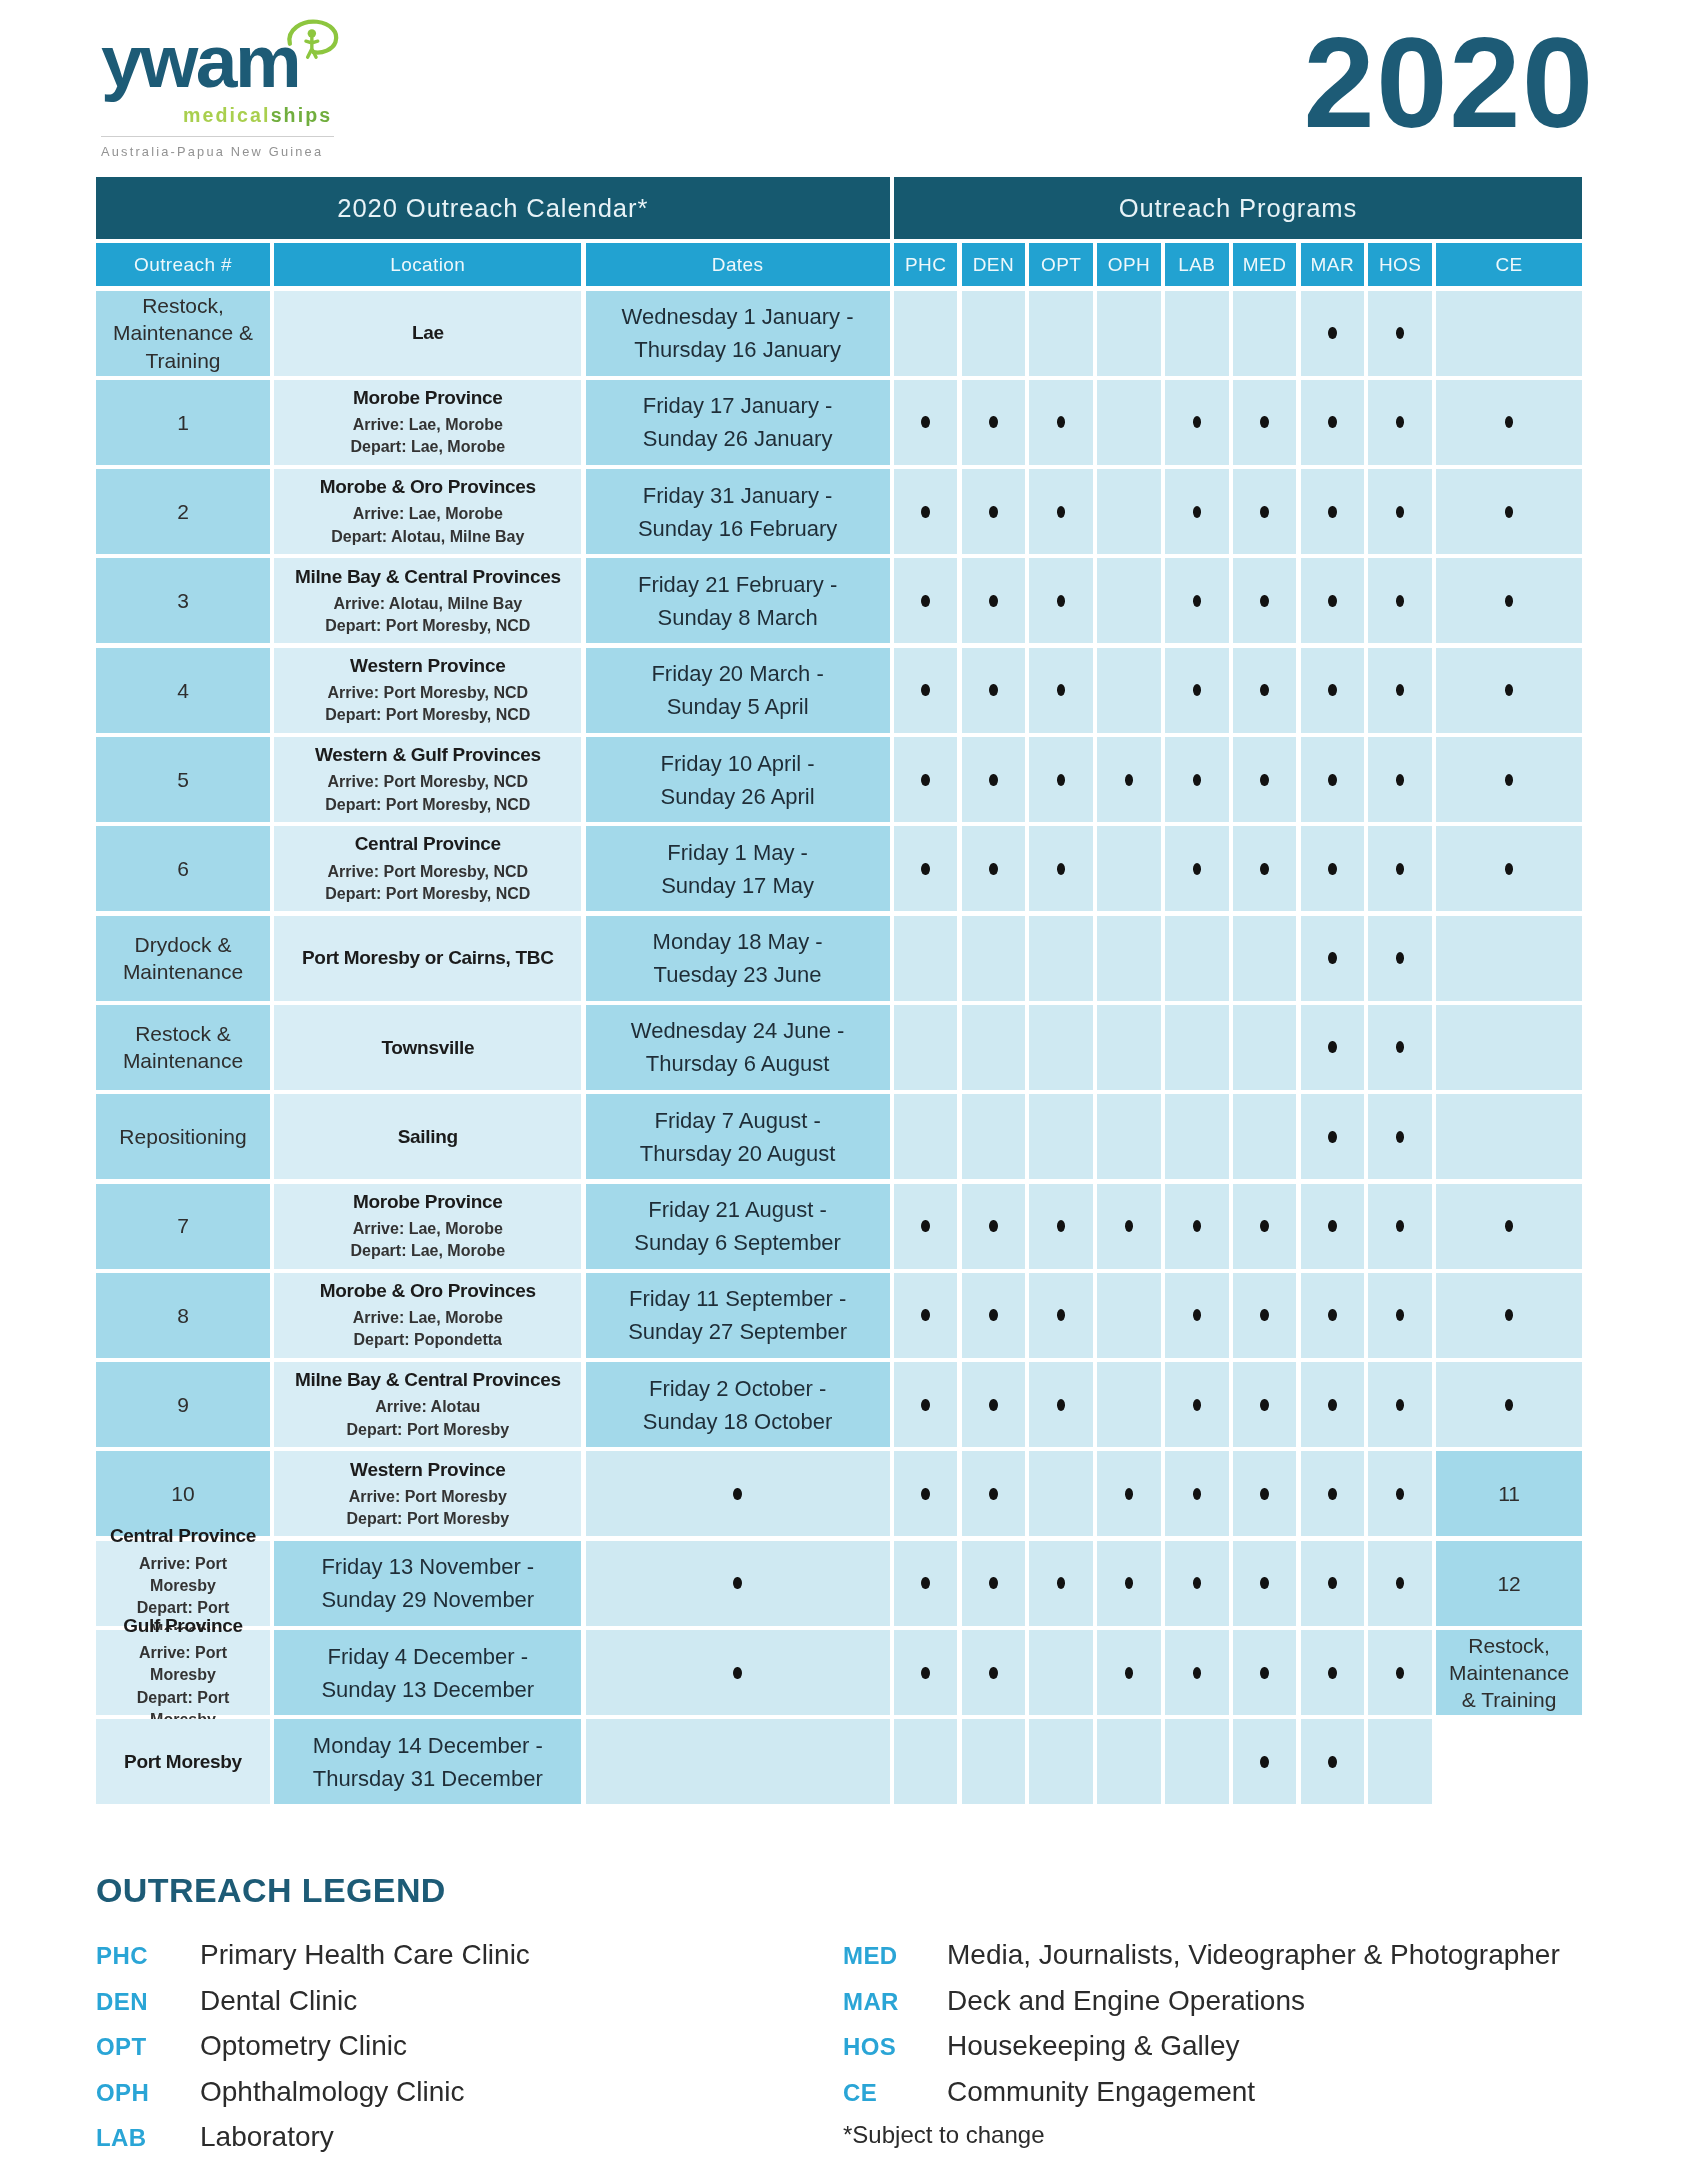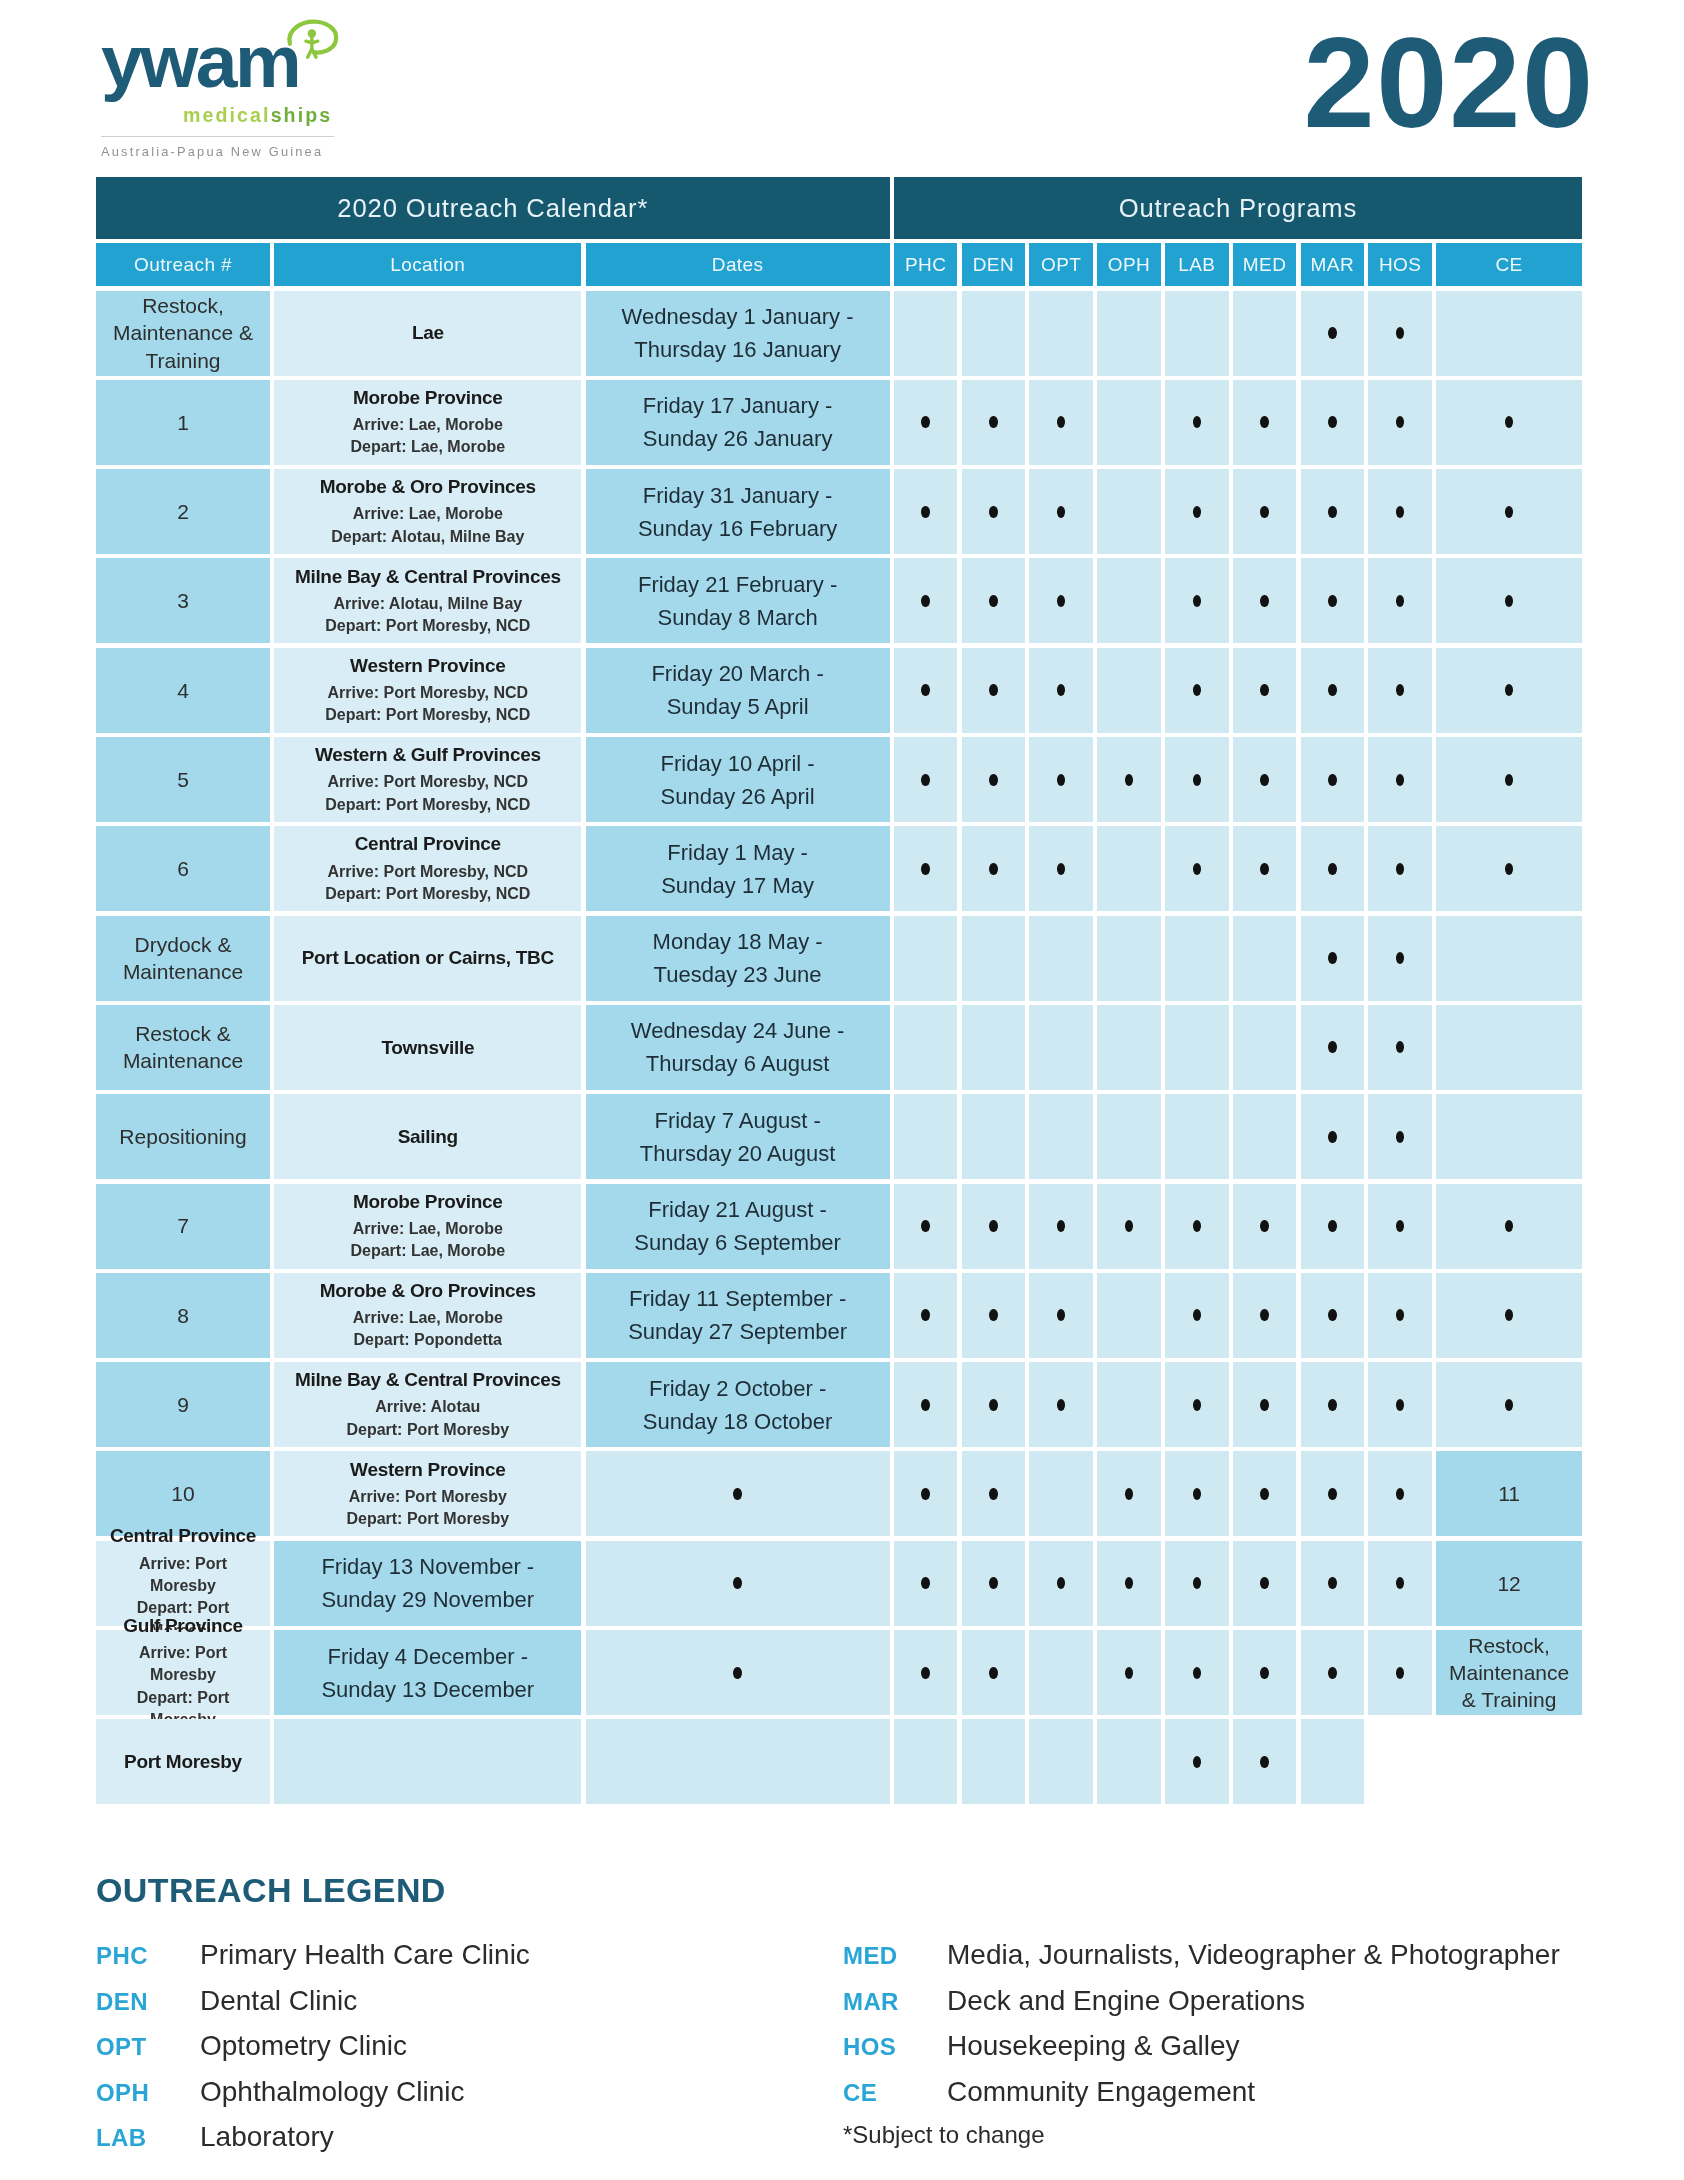--- a/index.html
+++ b/index.html
@@ -333,21 +333,21 @@
         <div class="dot"></div>
       </div>
       <div class="cell c-prog">
         <div class="dot"></div>
       </div>
       <div class="cell c-prog">
         <div class="dot"></div>
       </div>
       <div class="cell c-num">Drydock &amp; Maintenance</div>
       <div class="cell c-loc">
-        <div class="loc-name">Port Location or Cairns, TBC</div>
+        <div class="loc-name">Port Moresby or Cairns, TBC</div>
       </div>
       <div class="cell c-date">
         <div class="date-line">Monday 18 May -</div>
         <div class="date-line">Tuesday 23 June</div>
       </div>
       <div class="cell c-prog"></div>
       <div class="cell c-prog"></div>
       <div class="cell c-prog"></div>
       <div class="cell c-prog"></div>
       <div class="cell c-prog"></div>
@@ -607,20 +607,24 @@
       </div>
       <div class="cell c-prog">
         <div class="dot"></div>
       </div>
       <div class="cell c-prog">
         <div class="dot"></div>
       </div>
       <div class="cell c-num">Restock, Maintenance &amp; Training</div>
       <div class="cell c-loc">
         <div class="loc-name">Port Moresby</div>
+      </div>
+      <div class="cell c-date">
+        <div class="date-line">Monday 14 December -</div>
+        <div class="date-line">Thursday 31 December</div>
       </div>
       <div class="cell c-prog"></div>
       <div class="cell c-prog"></div>
       <div class="cell c-prog"></div>
       <div class="cell c-prog"></div>
       <div class="cell c-prog"></div>
       <div class="cell c-prog"></div>
       <div class="cell c-prog">
         <div class="dot"></div>
       </div>

